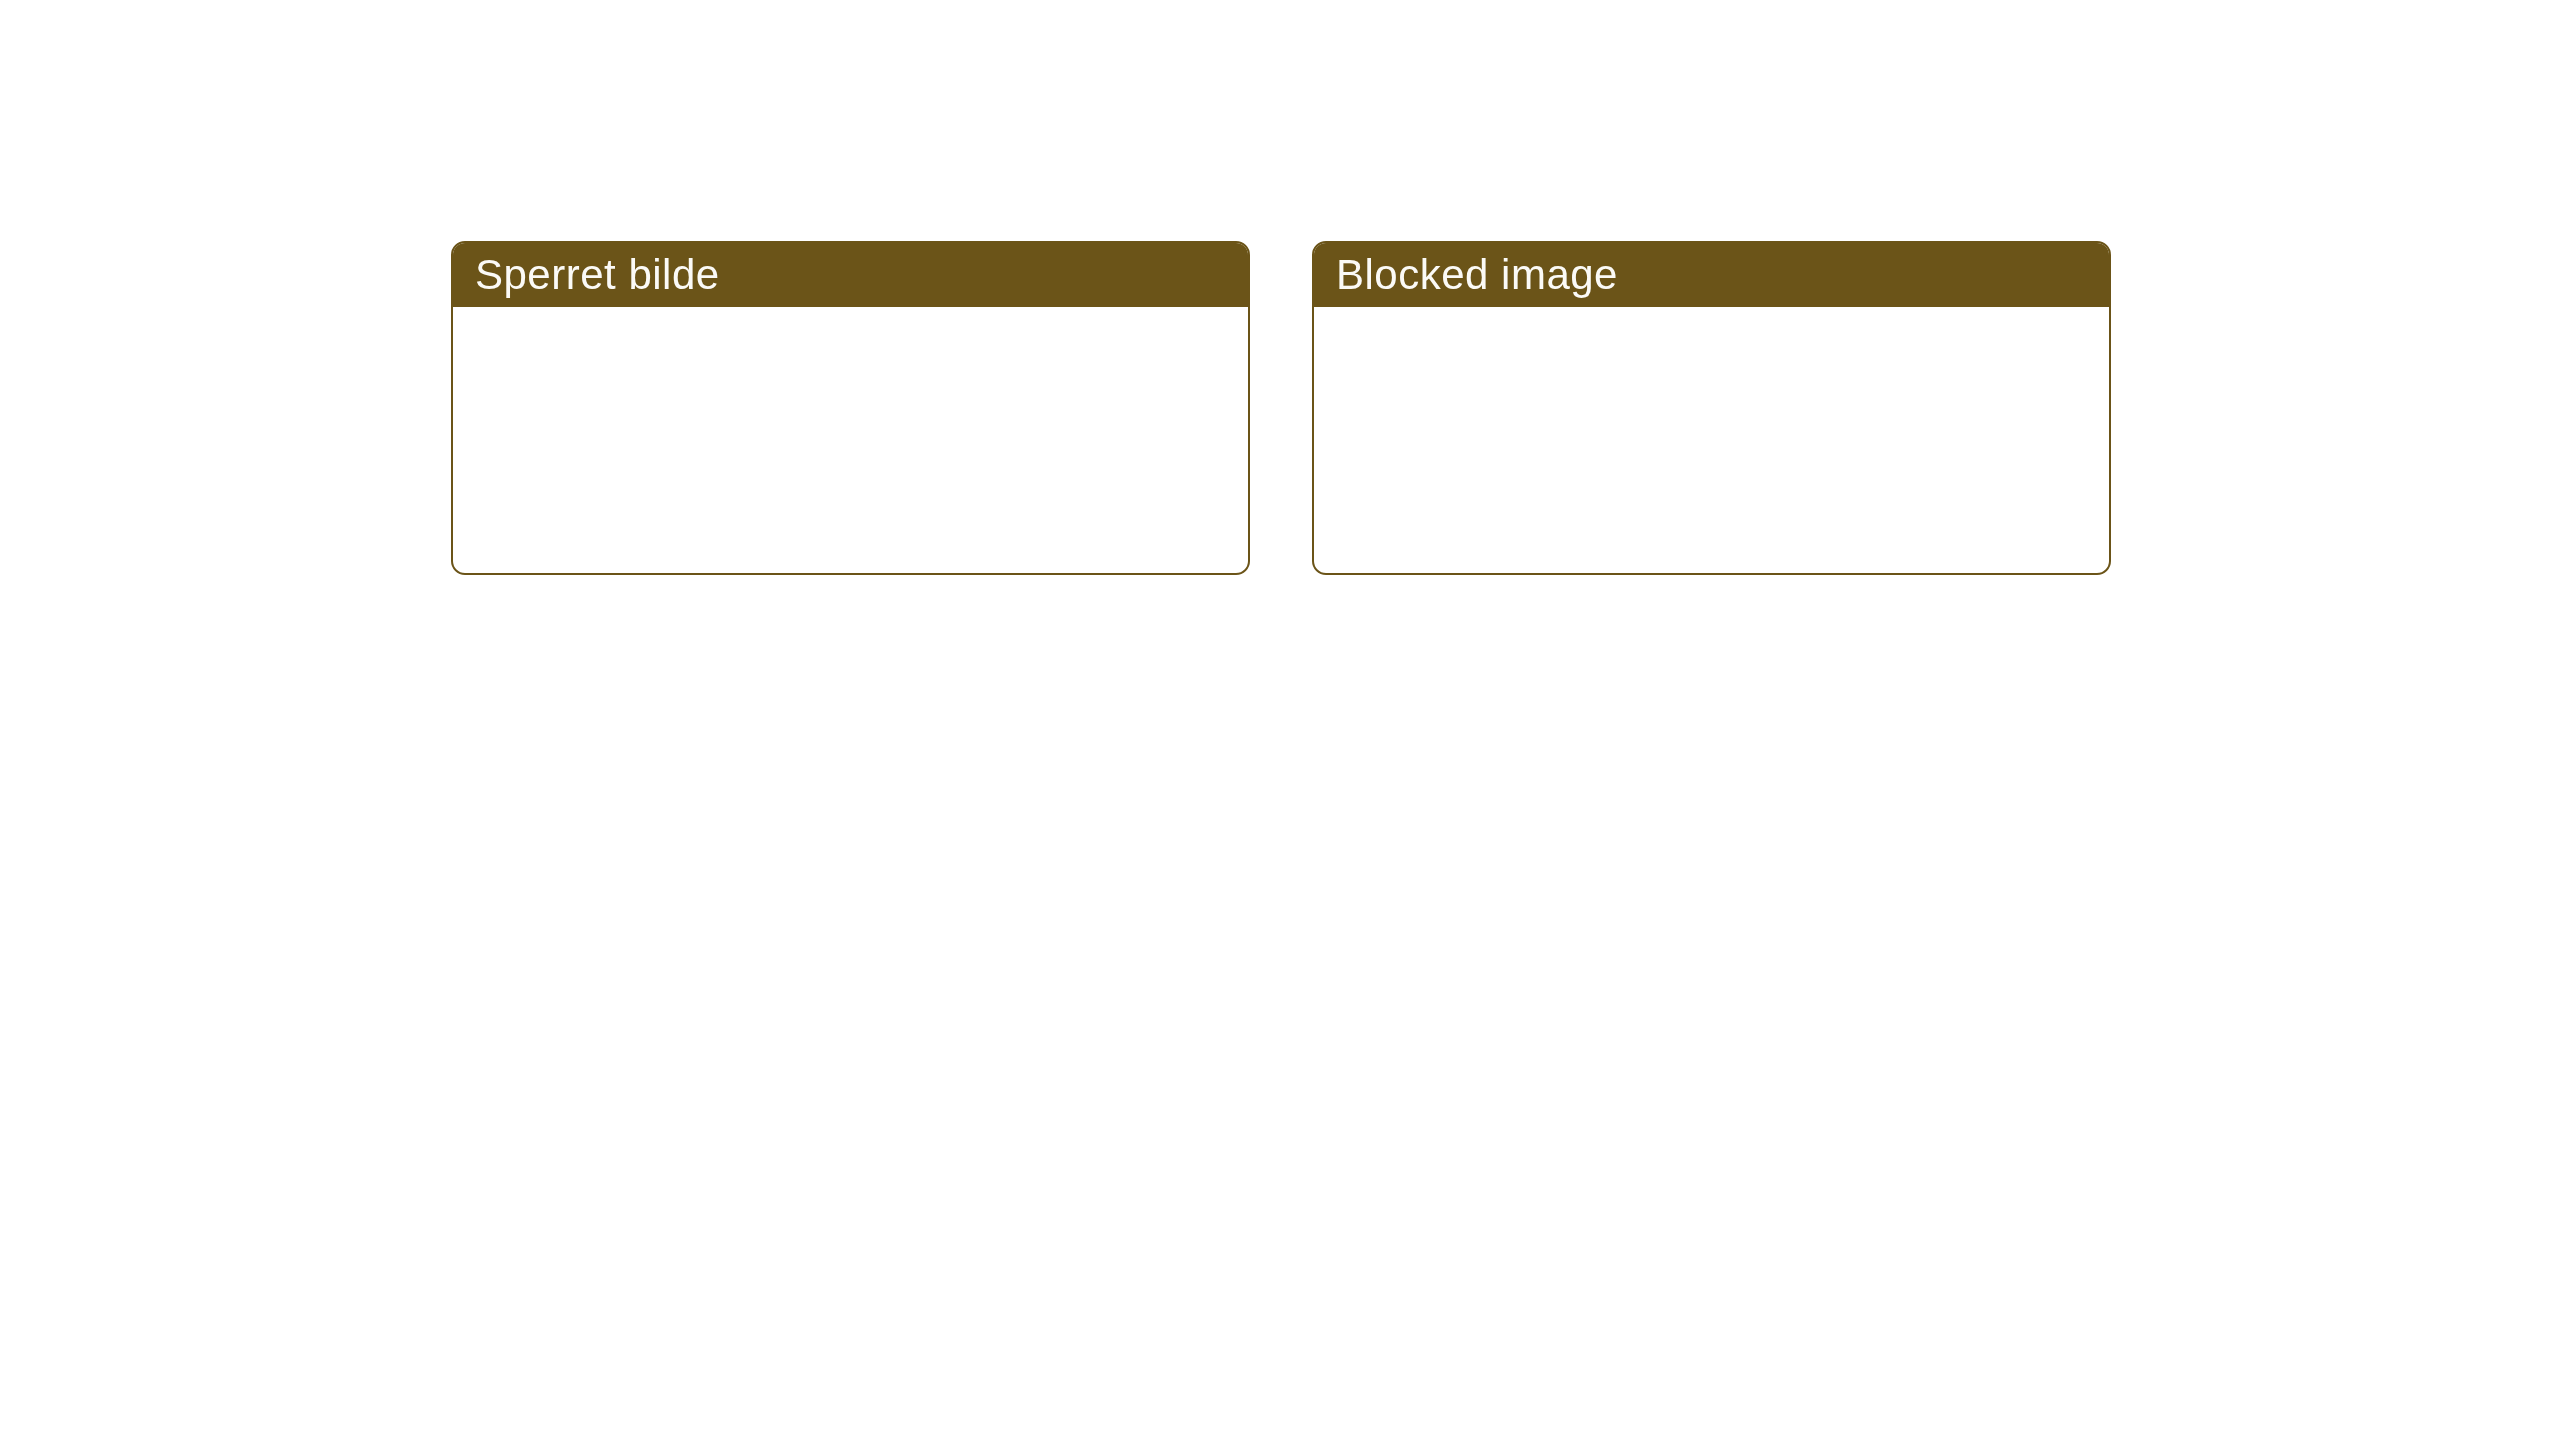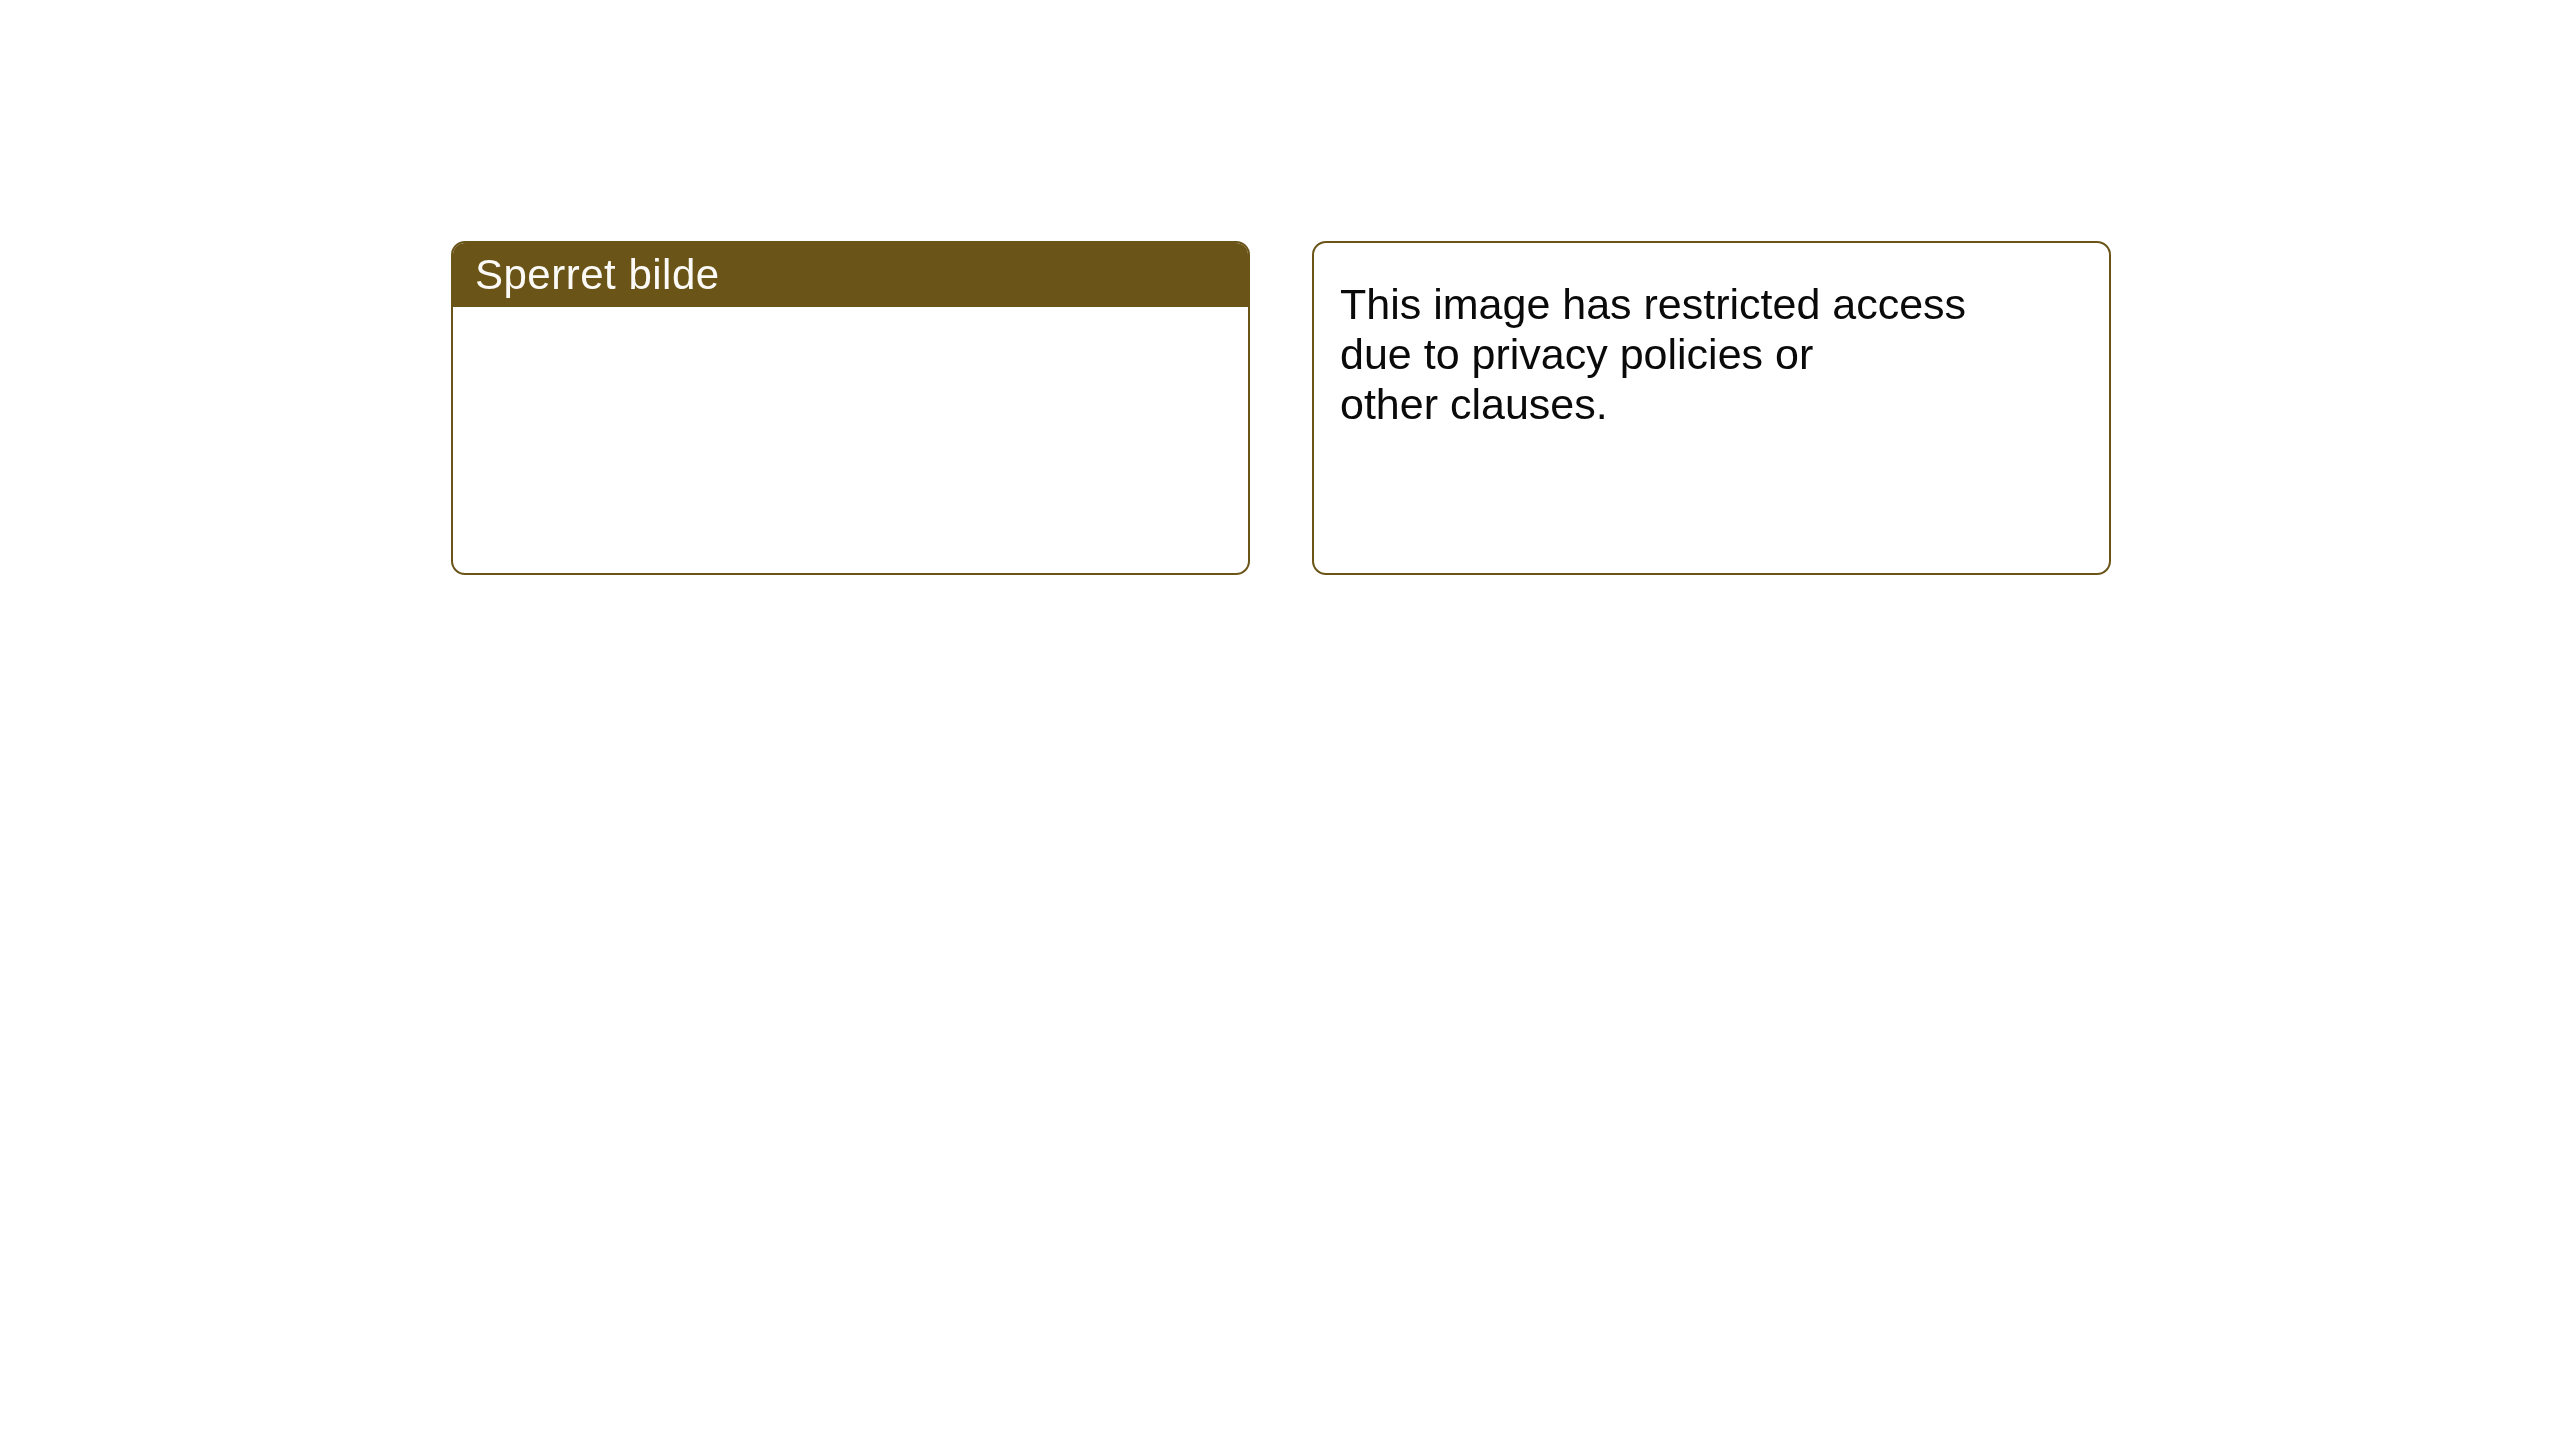--- a/index.html
+++ b/index.html
@@ -59,20 +59,18 @@
 
 <div id="stage">
 
   <div class="notice-card card-left">
     <div class="card-header">
       <span class="card-title">Sperret bilde</span>
     </div>
   </div>
 
   <div class="notice-card card-right">
-    <div class="card-body">
-      <div class="body-line">This image has restricted access</div>
-      <div class="body-line">due to privacy policies or</div>
-      <div class="body-line">other clauses.</div>
+    <div class="card-header">
+      <span class="card-title">Blocked image</span>
     </div>
   </div>
 
 </div>
 
 </body></html>

